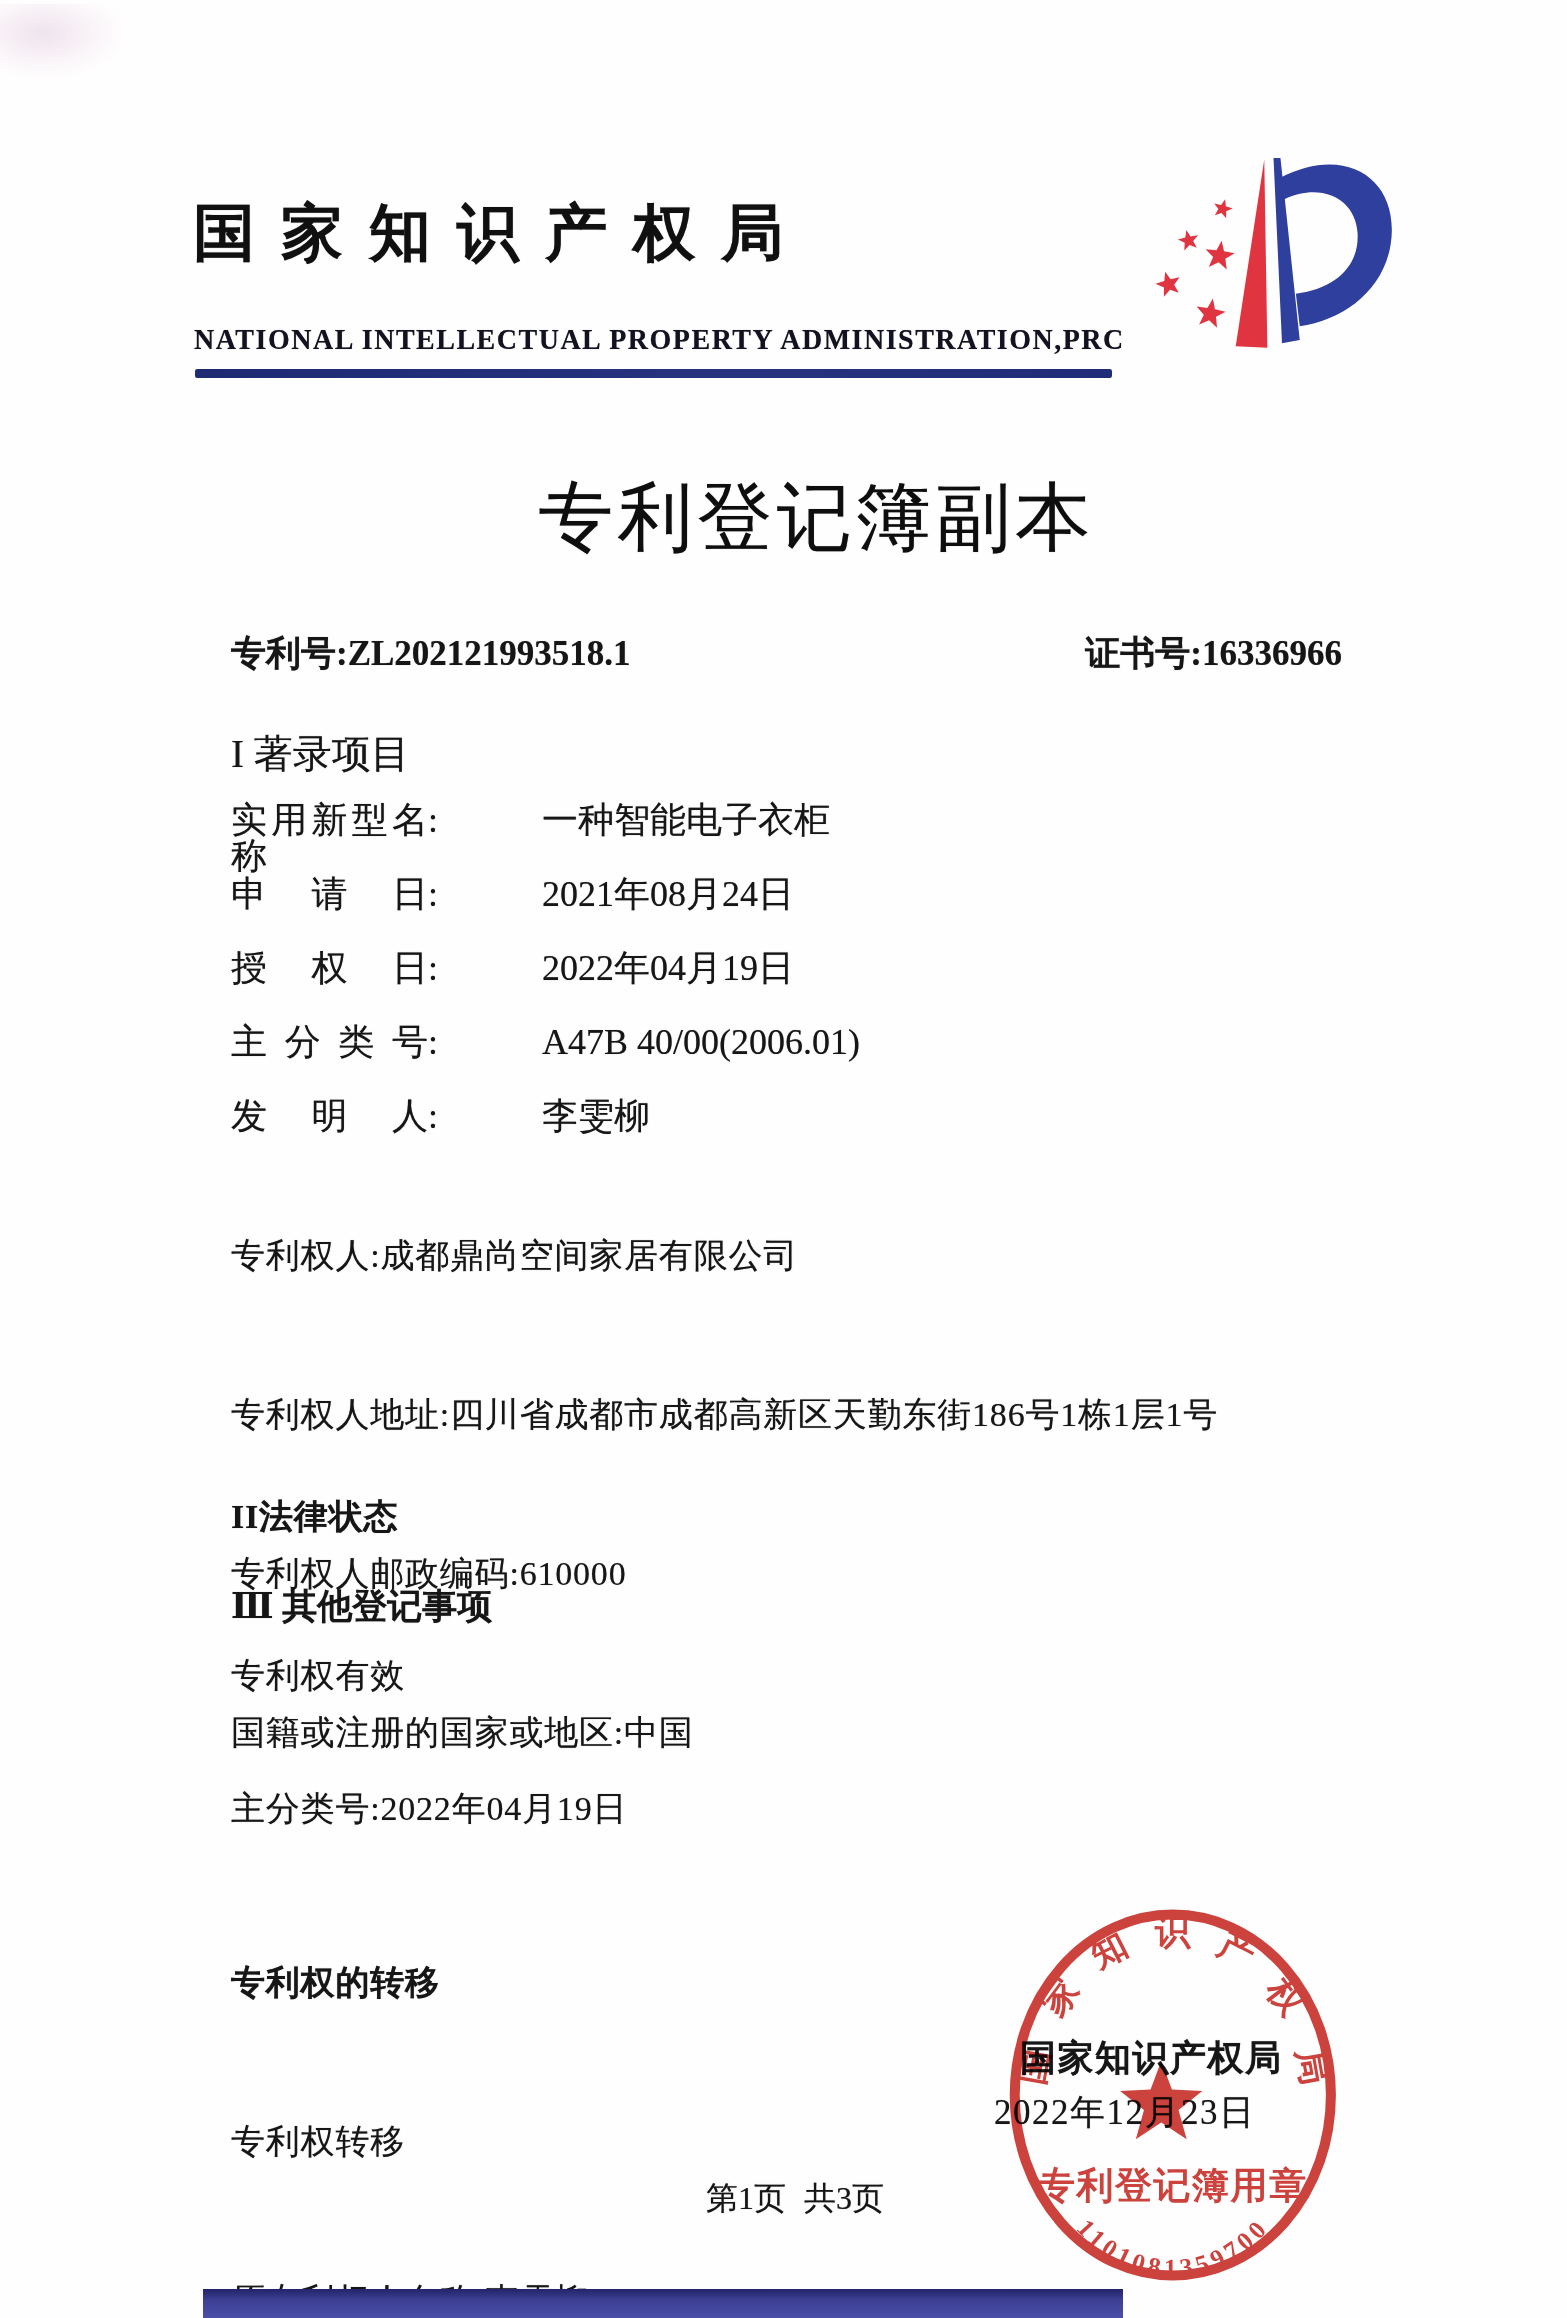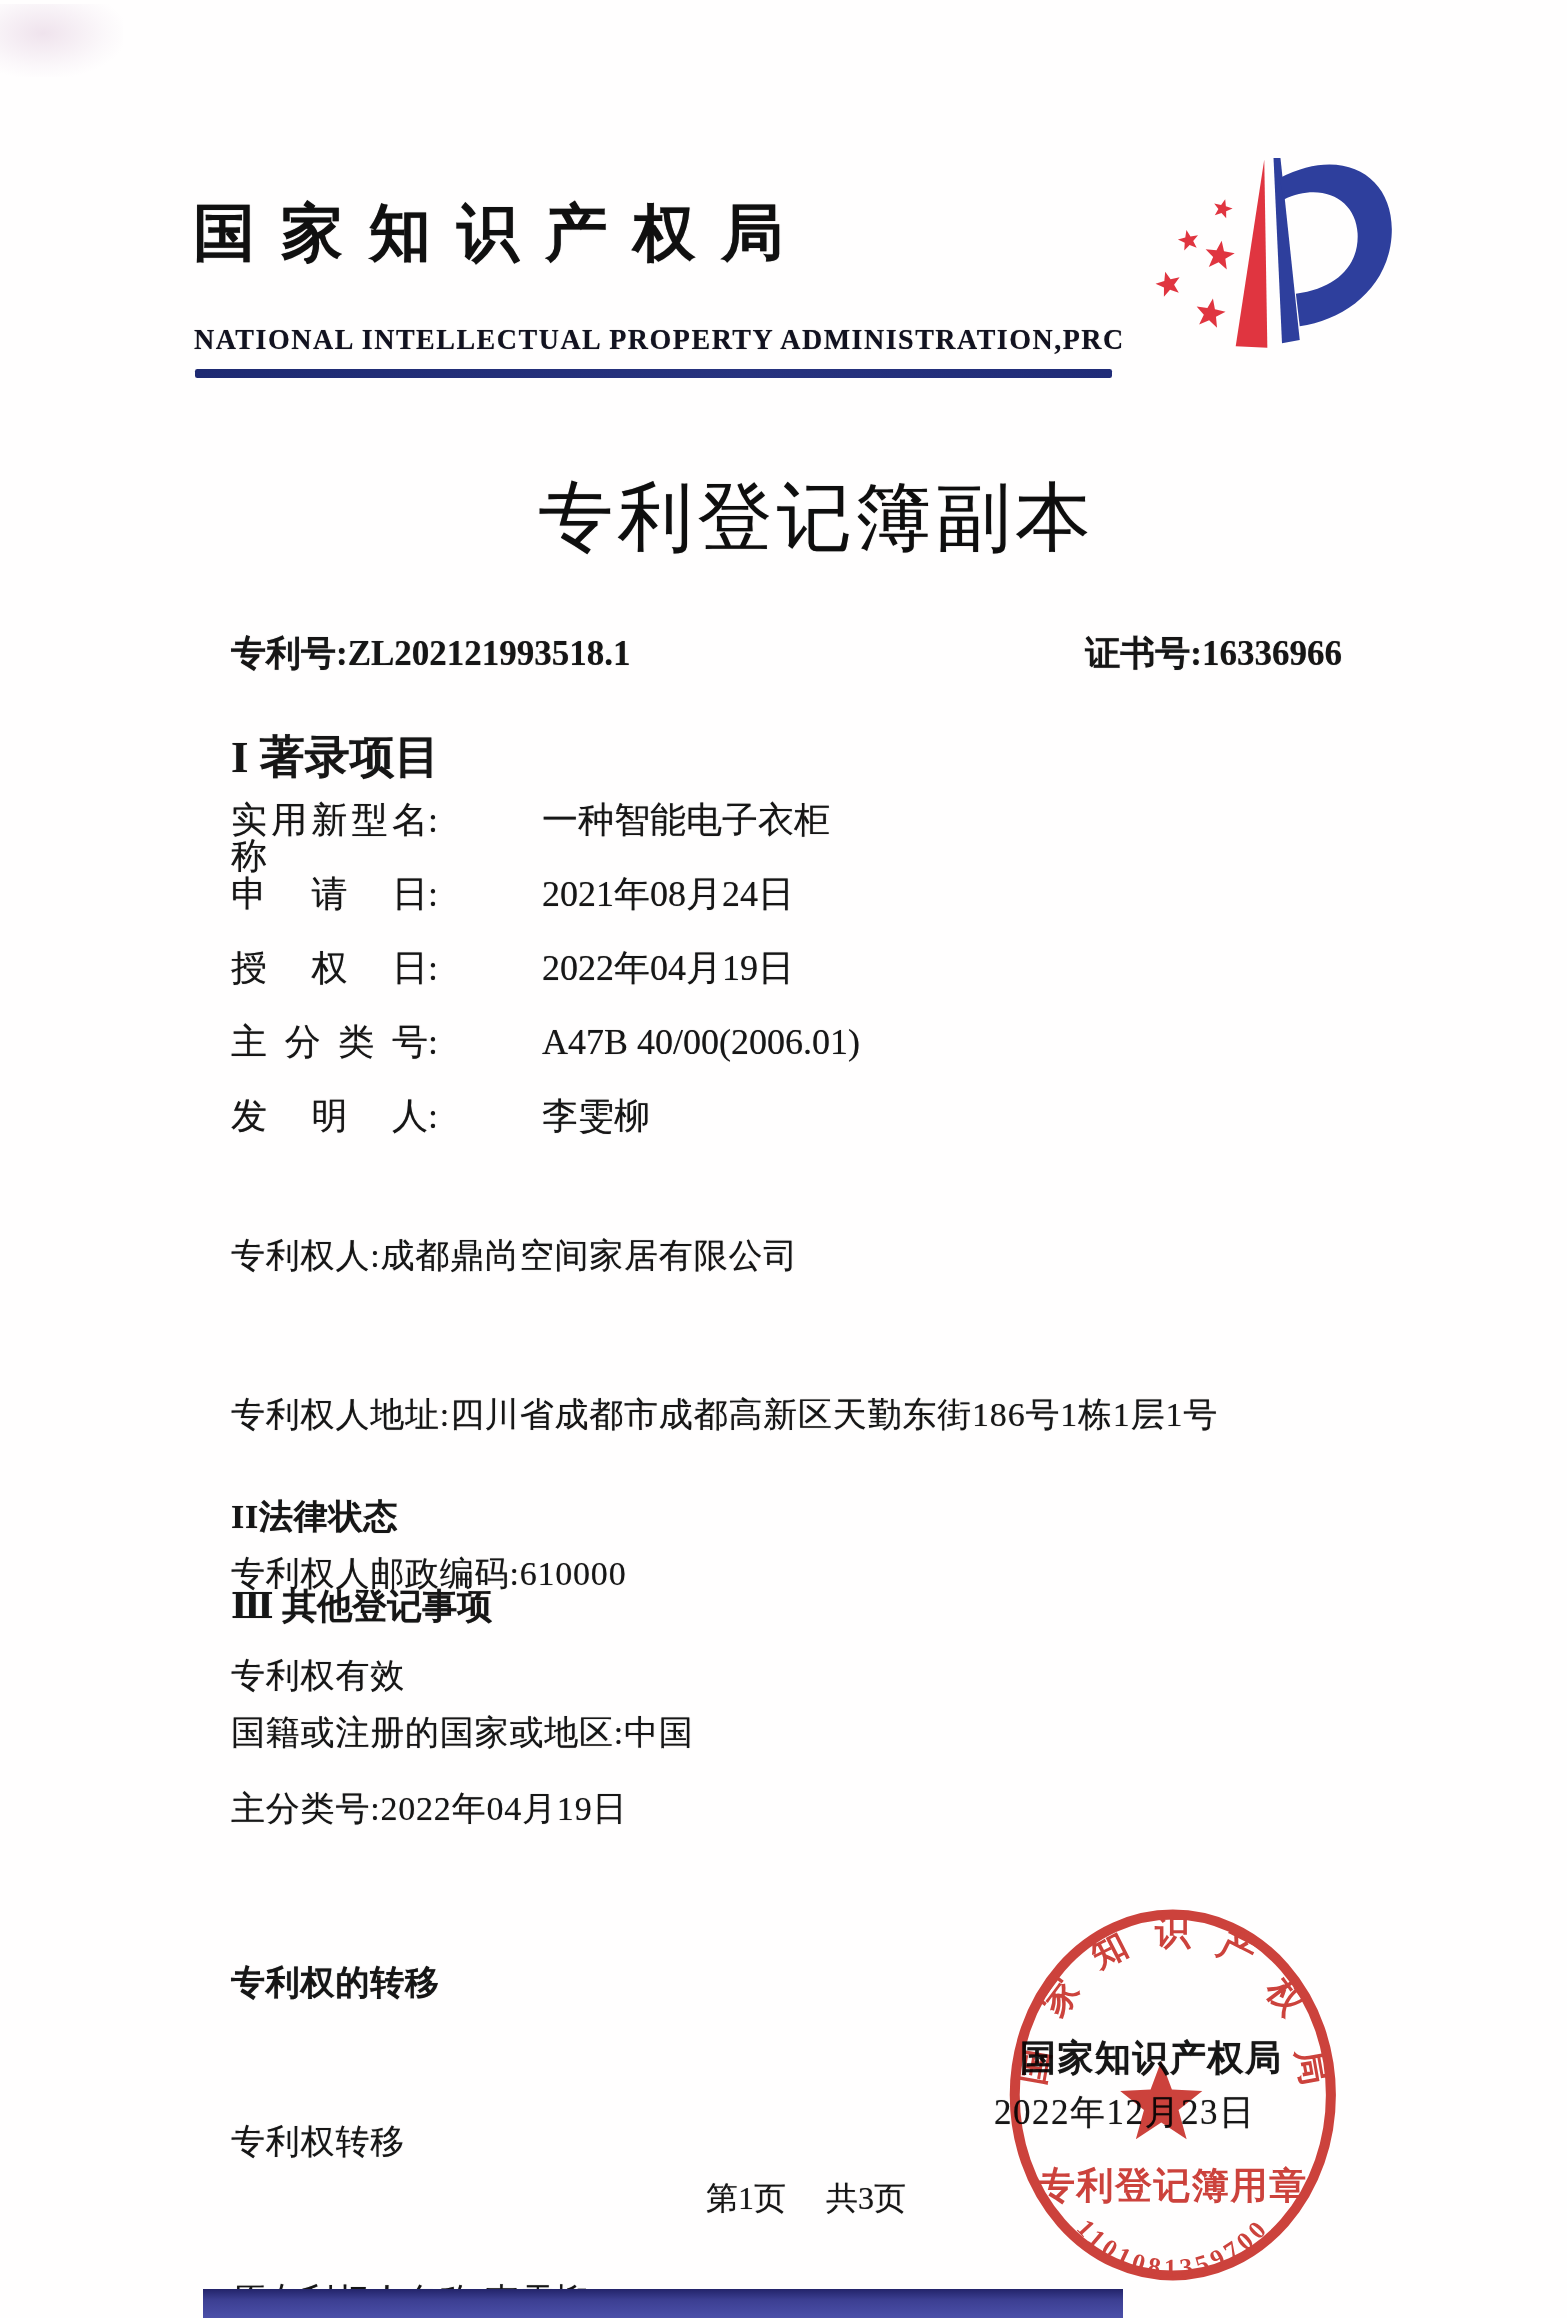--- a/index.html
+++ b/index.html
@@ -15,35 +15,35 @@
   
   .agency-cn{left:193px; top:202px; font-size:62px; font-weight:bold; letter-spacing:0.42em; line-height:1; color:#101010;}
   .agency-en{left:194px; top:324px; font-size:28px; font-weight:bold; letter-spacing:1.5px; line-height:1; transform:scaleY(1.08); transform-origin:left top; color:#121220;}
   .divider{left:195px; top:369px; width:917px; height:8.5px; background:linear-gradient(90deg,#1e2a72,#27337f 60%,#202c78); border-radius:2.3px;}
   
   .doc-title{left:0; top:480px; width:100%; text-align:center; padding-left:45px; box-sizing:border-box;
     font-size:75px; font-weight:normal; letter-spacing:0.06em; line-height:1; color:#0e0e0e;}
   
   .id-row{left:231px; top:633px; width:1111px; display:flex; justify-content:space-between; font-size:35px; font-weight:bold; line-height:1.2;}
   
-  .s1-head{left:231px; top:727px; font-size:45px; font-weight:bold;}
+  .s1-head{left:231px; top:727px; font-size:39px; font-weight:normal;}
   .fields{left:231px; top:802px; font-size:36px; line-height:1;}
   .field-row{display:flex; align-items:baseline; margin-bottom:42px; height:32px;}
   .f-label{display:inline-block; width:197px; text-align:justify; text-align-last:justify;}
   .f-value{margin-left:104px; white-space:pre;}
   .block{font-size:34px; line-height:53px; letter-spacing:0.8px; white-space:pre;}
   .patentee{left:231px; top:1123px;}
   .s2{left:231px; top:1384px;}
   .s3-head{left:231px; top:1583px; font-size:35px; font-weight:bold;}
   .grant{left:231px; top:1676px;}
   .transfer{left:231px; top:1850px;}
   .bold{font-weight:bold;}
   .issuer-office{left:1020px; top:2034px; font-size:36px; font-weight:bold; letter-spacing:1.5px;}
   .issuer-date{left:994px; top:2089px; font-size:35px; letter-spacing:1.5px;}
-  .footer{left:706px; top:2177px; display:flex; gap:40px; font-size:32px;}
+  .footer{left:706px; top:2177px; display:flex; gap:18px; font-size:32px;}
   
   .stamp{left:997px; top:1869px; width:347px; height:432px; mix-blend-mode:multiply; opacity:0.93;}
   
   .artifact-tl{left:0; top:3.9px; width:123px; height:73px;
     background:radial-gradient(ellipse at 35% 40%, rgba(226,205,223,0.55), rgba(240,230,240,0.25) 55%, transparent 75%);}
   .blue-band{left:203px; top:2289px; width:920px; height:31px;
     background:linear-gradient(180deg,#23246a 0%,#3c3f92 35%,#4d51ab 100%);}
 </style>
 </head>
 <body>

